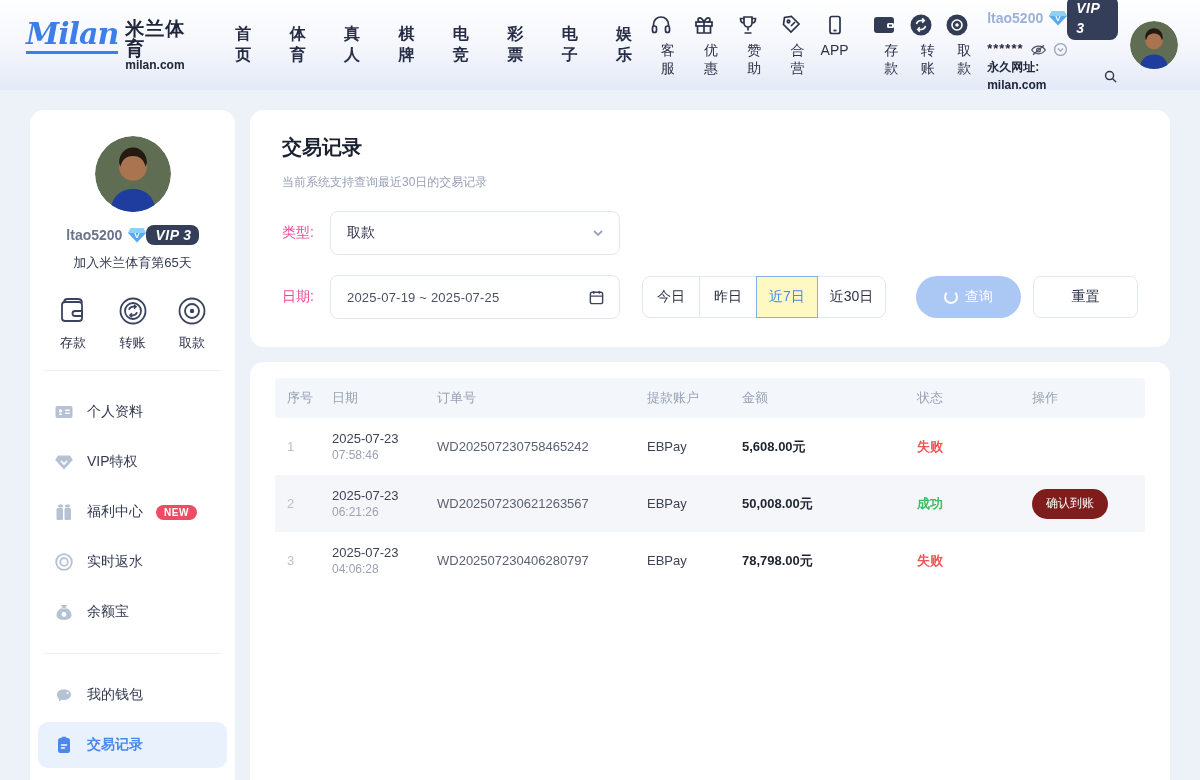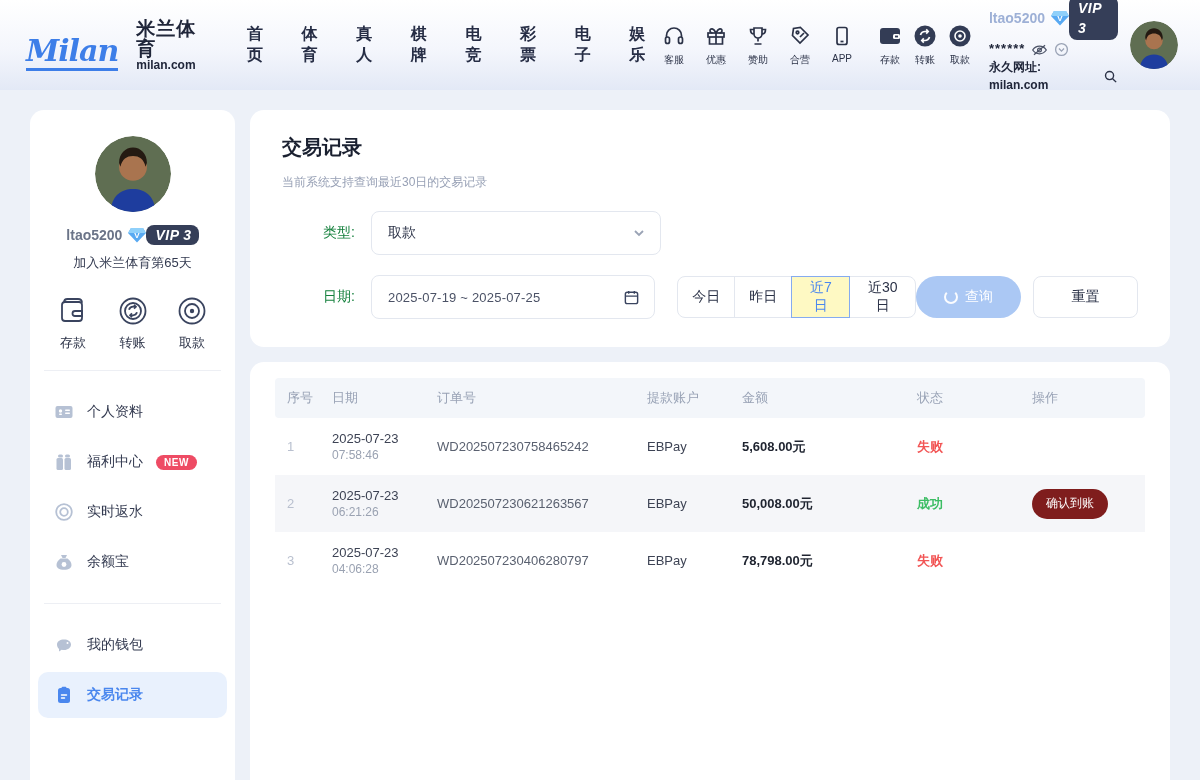--- a/index.html
+++ b/index.html
@@ -6,37 +6,37 @@
   html,body { width:1200px; height:780px; overflow:hidden; }
   body {
     font-family:"Liberation Sans","DejaVu Sans",sans-serif;
     background:#edf1f8; color:#2a3146;
   }
   
   .topbar {
     height:90px; display:flex; align-items:center; padding:0 22px 0 26px;
     background:linear-gradient(180deg,#ffffff 0%,#f4f6fc 55%,#e3e9f6 100%);
   }
-  .logo { display:flex; align-items:flex-end; gap:18px; cursor:pointer; }
+  .logo { display:flex; align-items:flex-start; gap:7px; cursor:pointer; }
   .logo-script {
     font-family:"DejaVu Serif",serif; font-style:italic; font-weight:bold;
     font-size:30px; color:#3d7ee8; letter-spacing:-1px;
     border-bottom:3px solid #3d7ee8; line-height:1; padding-bottom:2px;
   }
   .logo-txt { display:flex; flex-direction:column; line-height:1.05; }
   .logo-cn { font-size:19px; font-weight:bold; color:#20263a; letter-spacing:1px; }
   .logo-domain { font-size:12px; font-weight:bold; color:#20263a; }
   .main-nav { display:flex; gap:23px; margin-left:32px; }
   .main-nav a { font-size:16px; font-weight:600; color:#262d45; text-decoration:none; cursor:pointer; }
   .top-right { margin-left:auto; display:flex; align-items:center; }
   .ql-group { display:flex; gap:16px; }
   .ql-group2 { display:flex; gap:9px; margin-left:22px; }
   .quick-link { display:flex; flex-direction:column; align-items:center; gap:4px; cursor:pointer; }
   .quick-link .ic { width:26px; height:26px; display:flex; align-items:center; justify-content:center; }
-  .quick-link .lbl { font-size:10px; color:#2b3247; }
+  .quick-link .lbl { font-size:14px; color:#2b3247;text-align:right; }
   .userbox { margin-left:16px; line-height:1.45; }
   .u-line1 { display:flex; align-items:center; gap:5px; }
   .u-name { font-size:14px; color:#9db0d6; font-weight:600; }
   .vip-pill {
     background:#353e58; color:#fff; font-size:14px; font-weight:bold; font-style:italic;
     padding:2px 7px 2px 9px; border-radius:8px; letter-spacing:.5px; margin-left:-6px;
   }
   .u-line2 { display:flex; align-items:center; gap:6px; }
   .u-masked { font-size:13px; font-weight:bold; color:#20263a; letter-spacing:1px; }
   .u-line3 { display:flex; align-items:center; gap:3px; font-size:12px; font-weight:bold; color:#20263a; }
@@ -67,21 +67,21 @@
     background:#ee4b64; color:#fff; font-size:10px; font-weight:bold;
     padding:2px 8px; border-radius:9px; letter-spacing:.5px;
   }
   
   .main-col { flex:1; display:flex; flex-direction:column; gap:15px; }
   .card { background:#fff; border-radius:14px; }
   .filter-card { padding:24px 32px 28px 32px; }
   .page-title { font-size:20px; font-weight:bold; color:#1a2030; }
   .page-sub { font-size:12px; color:#97a0b5; margin-top:13px; }
   .f-row { display:flex; align-items:center; margin-top:20px; }
-  .f-label { font-size:14px; color:#15803d; width:48px; flex:none;margin-left:41px; }
+  .f-label { font-size:14px; color:#ec4899; width:48px; flex:none; }
   .select-box, .date-box {
     width:290px; height:44px; border:1px solid #e3e7ef; border-radius:8px;
     display:flex; align-items:center; padding:0 14px 0 16px; cursor:pointer; background:#fff;
   }
   .select-box .val { font-size:14px; color:#2b3247; flex:1; }
   .date-box .val { font-size:13px; color:#4b5266; flex:1; letter-spacing:.2px; }
   .seg-group { display:flex; margin-left:22px; }
   .seg-btn {
     min-width:58px; height:42px; background:#fff; border:1px solid #e3e7ef;
     font-size:14px; color:#2b3247; margin-left:-1px; cursor:pointer;
@@ -351,20 +351,29 @@
             <rect x="5" y="11.5" width="3" height="1.4" rx=".7" fill="#fff"></rect>
             <rect x="11" y="7.5" width="5" height="1.4" rx=".7" fill="#fff"></rect>
             <rect x="11" y="10.5" width="5" height="1.4" rx=".7" fill="#fff"></rect>
           </svg>
       </span>
       <span>个人资料</span>
     </div>
     <div class="menu-item">
       <span class="mi-icon">
         <svg width="20" height="20" viewBox="0 0 20 20">
+            <path d="M4 3.5h12l2.8 4.5L10 17.5 1.2 8z" fill="#b6c1d4"></path>
+            <path d="M7 9l3 3 3-3" fill="none" stroke="#fff" stroke-width="1.6"></path>
+          </svg>
+      </span>
+      <span>VIP特权</span>
+    </div>
+    <div class="menu-item">
+      <span class="mi-icon">
+        <svg width="20" height="20" viewBox="0 0 20 20">
             <rect x="2.5" y="6" width="6.5" height="12" rx="1.5" fill="#b6c1d4"></rect>
             <rect x="10.5" y="6" width="6.5" height="12" rx="1.5" fill="#b6c1d4"></rect>
             <rect x="4" y="2.5" width="5" height="3" rx="1.5" fill="#b6c1d4"></rect>
             <rect x="11" y="2.5" width="5" height="3" rx="1.5" fill="#b6c1d4"></rect>
           </svg>
       </span>
       <span>福利中心</span>
       <span class="badge-new">NEW</span>
     </div>
     <div class="menu-item">

